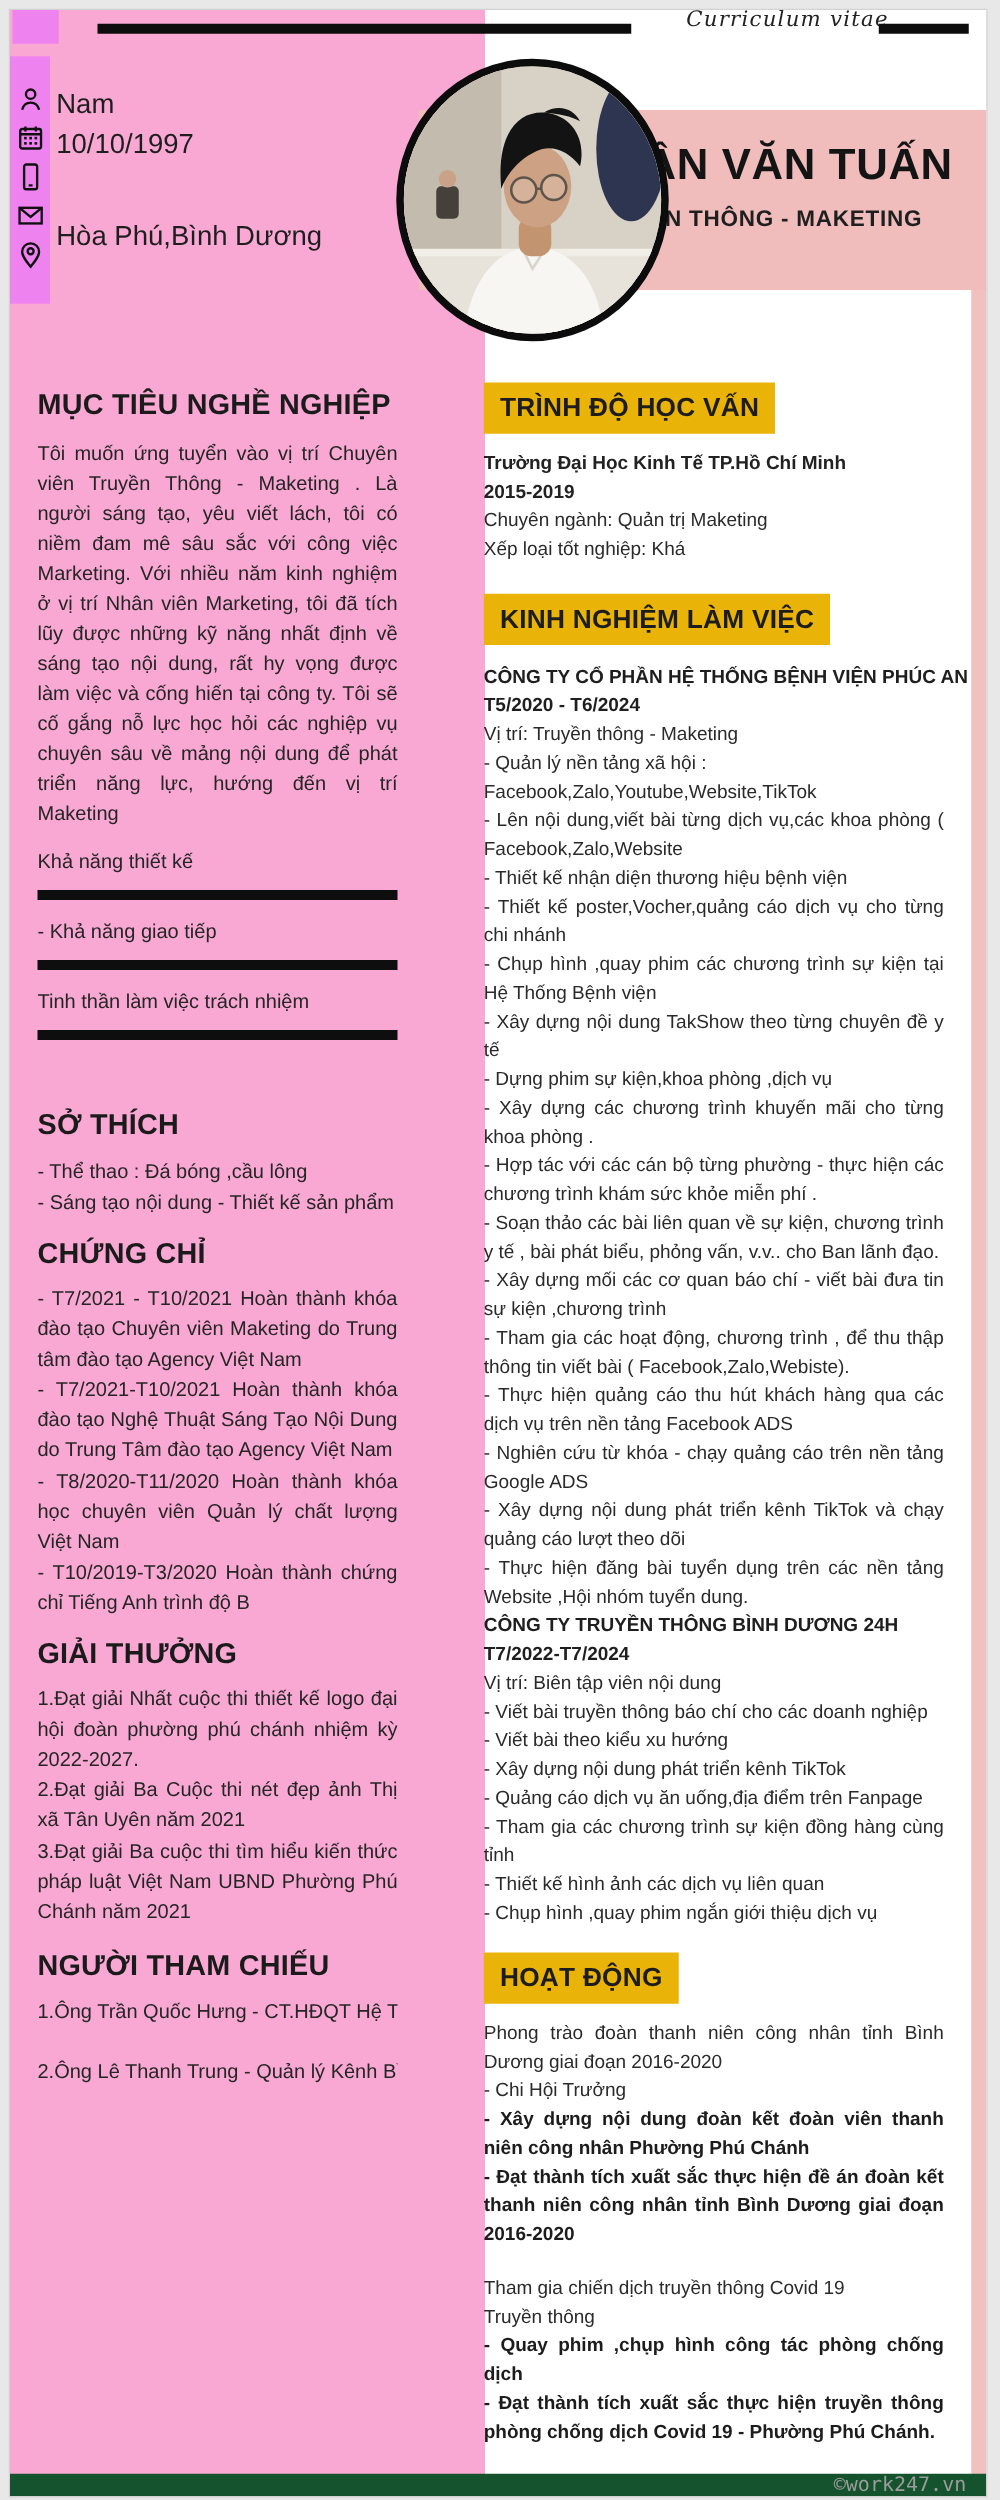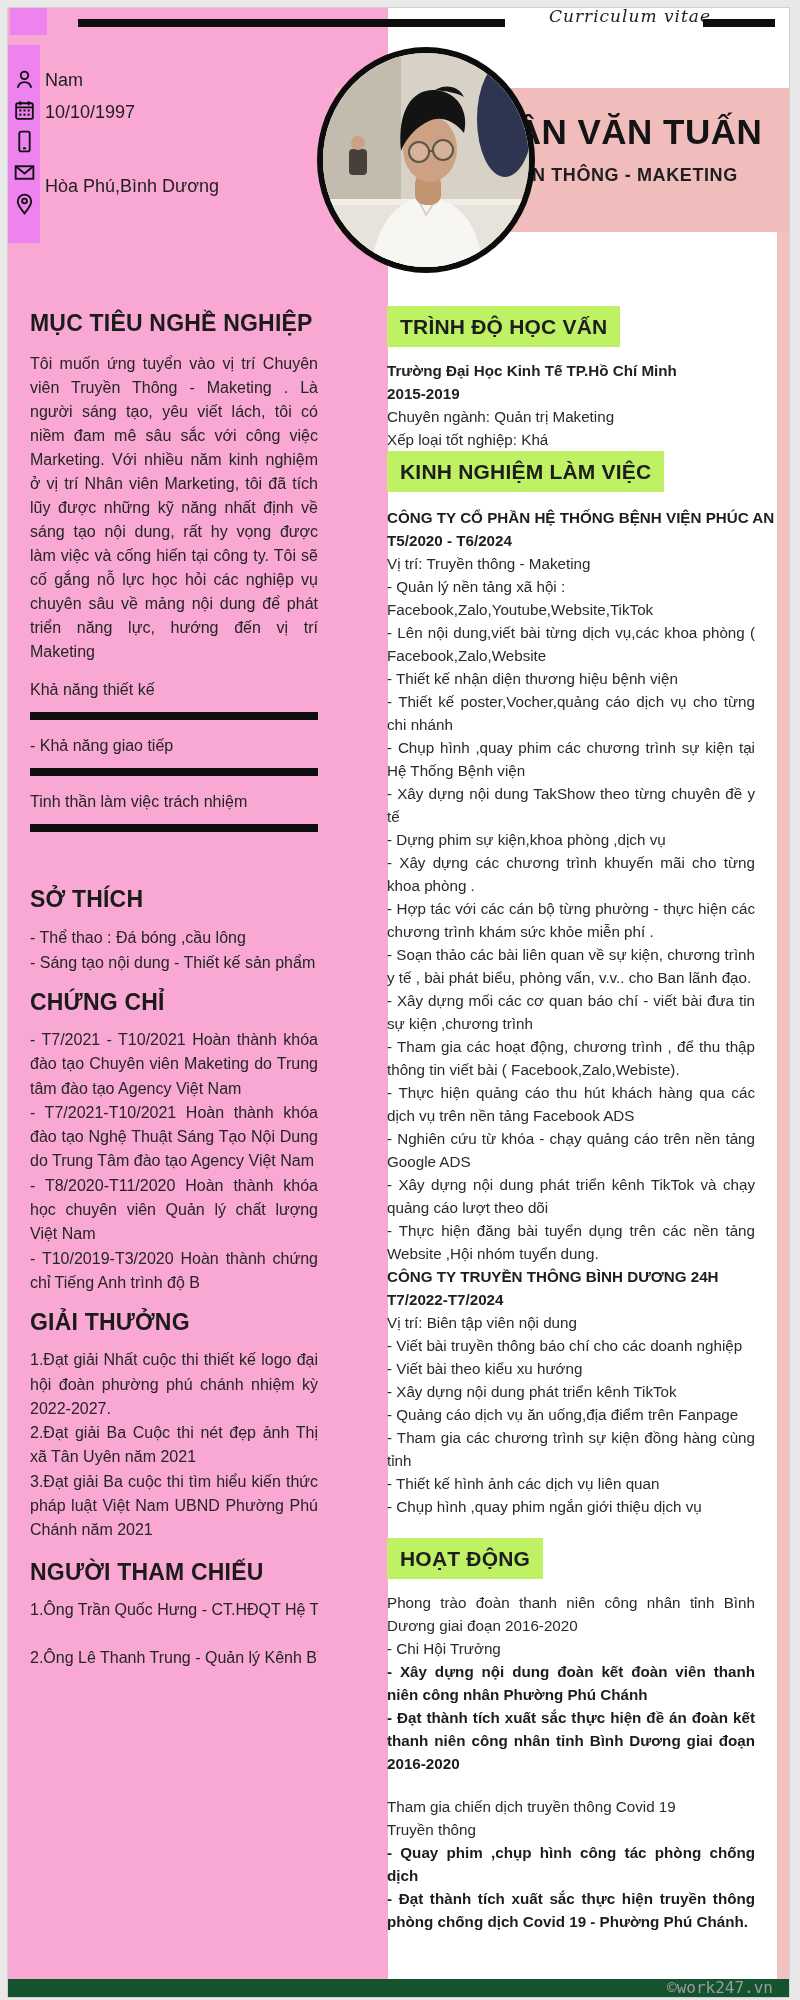--- a/index.html
+++ b/index.html
@@ -47,45 +47,45 @@
     text-align:right;font-family:"DejaVu Sans Mono","Liberation Mono",monospace;
     font-size:16px;line-height:18px;color:#9c9c9c;padding-right:16px;box-sizing:border-box;
   }
   
   .magenta-square{position:absolute;left:2px;top:0;width:37px;height:27px;background:#ee82ee;}
   .magenta-strip{
     position:absolute;left:0;top:37px;width:32px;height:198px;background:#ee82ee;
     display:flex;flex-direction:column;align-items:center;padding-top:22px;box-sizing:border-box;gap:6px;
   }
   .cicon{width:25px;height:25px;flex:0 0 auto;}
-  .clabel{position:absolute;font-size:18px;color:#1e1e1e;left:37px;white-space:nowrap;}
+  .clabel{position:absolute;font-size:22px;color:#1e1e1e;left:37px;white-space:nowrap;}
   #lbl-gender{top:62px;} #lbl-dob{top:94px;} #lbl-address{top:168px;}
   
   .photo{
     position:absolute;left:309px;top:39px;width:206px;height:214px;
     border:6px solid #0c0c0c;border-radius:50%;overflow:hidden;background:#d6cfc4;z-index:5;
   }
   .photo svg{display:block;width:100%;height:100%;}
   
   .right-col{position:absolute;left:379px;top:298px;width:368px;font-size:15.2px;line-height:23px;color:#2a2a2a;}
   .sec-box{
-    display:inline-block;background:#bef264;color:#1d1d1d;font-weight:bold;
+    display:inline-block;background:#eab308;color:#1d1d1d;font-weight:bold;
     font-size:21px;line-height:21px;padding:10px 13px;letter-spacing:.2px;
   }
   .edu{margin-top:12px;}
   .edu .b{font-weight:bold;color:#222;}
   .job{margin-top:14px;}
   .job-company{font-weight:bold;color:#1e1e1e;white-space:nowrap;}
   .job-period{font-weight:bold;color:#1e1e1e;}
   .job-lines div{text-align:justify;}
   .act-list{margin-top:12px;}
   .act-list div{text-align:justify;}
   .act-list .bold{font-weight:bold;color:#1c1c1c;}
   .act-list .sp{height:20px;}
-  .mt24{} .mt20{margin-top:20px;}
+  .mt24{margin-top:24px;} .mt20{margin-top:20px;}
 </style>
 </head>
 <body>
 
 <div class="sheet">
 
   <div class="left-col">
     <div class="left-content">
 
       <h2 class="l-head">MỤC TIÊU NGHỀ NGHIỆP</h2>

